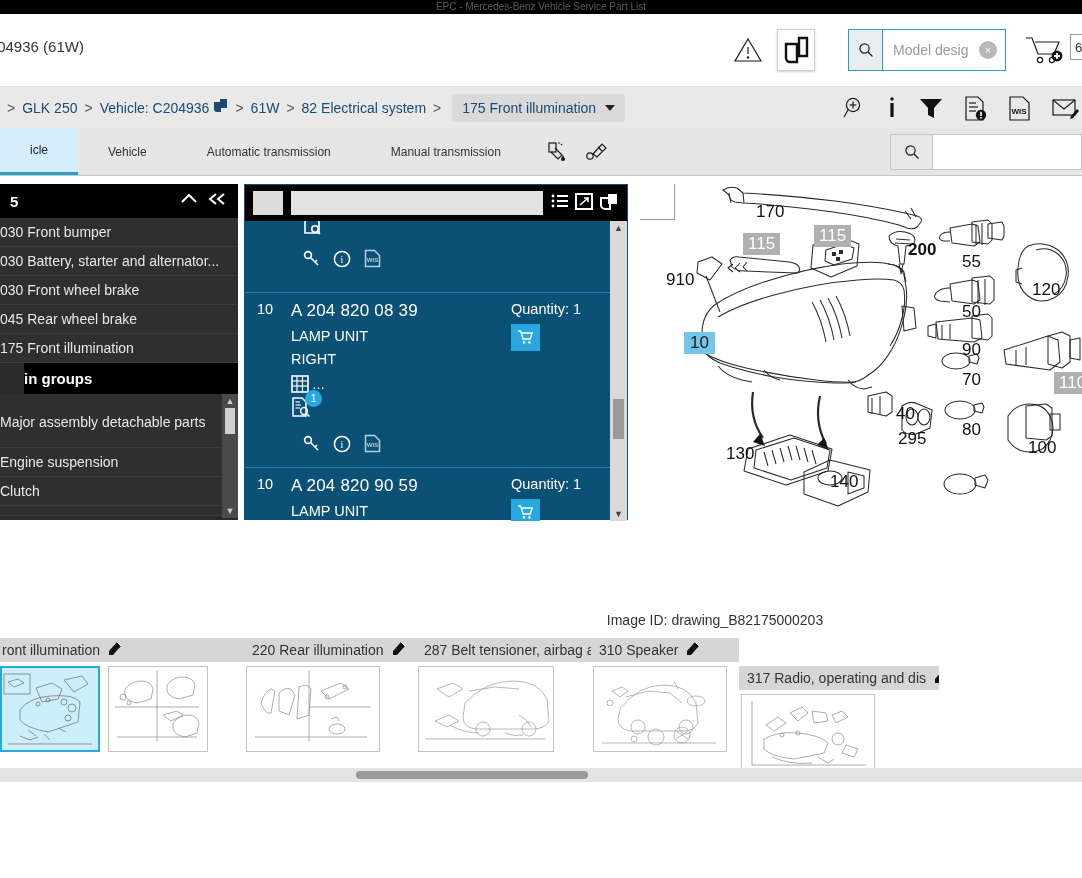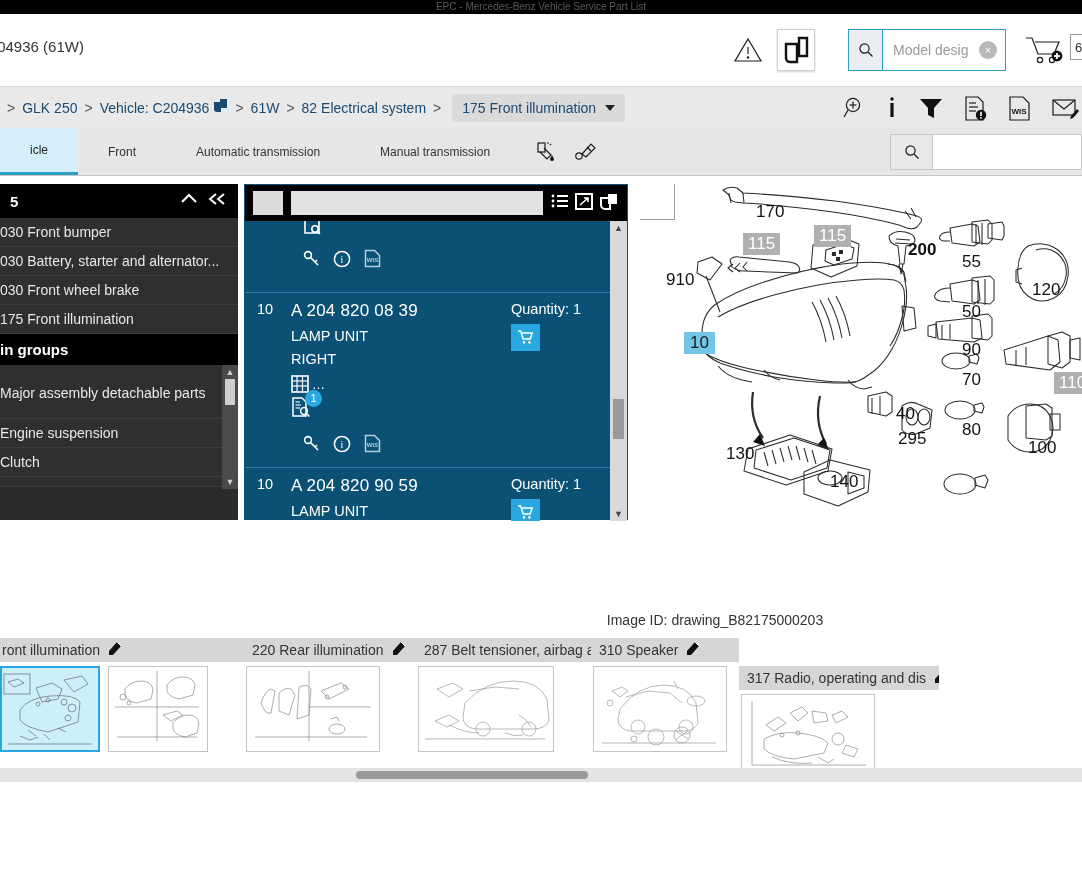--- a/index.html
+++ b/index.html
@@ -131,21 +131,21 @@
   .lp-head .t { font-size: 15px; font-weight: bold; }
   .lp-head .acts { display: flex; align-items: center; gap: 10px; }
   .lp-item {
     height: 29px; display: flex; align-items: center;
     padding-left: 0px; font-size: 14px; color: #e8e8e8;
     border-bottom: 1px solid #3d3d3d; background: #2f2f2f;
     white-space: nowrap; overflow: hidden;
   }
   .lp-sub {
     height: 31px; background: #000; display: flex; align-items: center;
-    font-size: 15px; font-weight: bold; color: #fff;
+    font-size: 15px; font-weight: bold; color: #fff; margin-left: 24px;
   }
   .lp-list { position: relative; height: 124px; overflow: hidden; }
   .lp-li {
     display: flex; align-items: center; padding-left: 0px;
     font-size: 14px; color: #e8e8e8; border-bottom: 1px solid #3d3d3d;
     background: #2f2f2f; line-height: 19px;
   }
   .lp-scroll {
     position: absolute; right: 0; top: 0; width: 16px; height: 124px;
     background: #4a4a4a; display: flex; flex-direction: column;
@@ -369,21 +369,21 @@
         </svg>
       </span>
     </div>
   </div>
 
   <div class="tabrow">
     <div class="tab active">
       <span>icle</span>
     </div>
     <div class="tab">
-      <span>Front</span>
+      <span>Vehicle</span>
     </div>
     <div class="tab">
       <span>Automatic transmission</span>
     </div>
     <div class="tab">
       <span>Manual transmission</span>
     </div>
     <div class="tabicons">
       <span class="ico">
         <svg width="24" height="24" viewBox="0 0 24 24">
@@ -432,20 +432,23 @@
     </div>
 
     <div class="lp-item">
       <span>030 Front bumper</span>
     </div>
     <div class="lp-item">
       <span>030 Battery, starter and alternator...</span>
     </div>
     <div class="lp-item">
       <span>030 Front wheel brake</span>
+    </div>
+    <div class="lp-item">
+      <span>045 Rear wheel brake</span>
     </div>
     <div class="lp-item">
       <span>175 Front illumination</span>
     </div>
 
     <div class="lp-sub">in groups</div>
 
     <div class="lp-list">
       <div class="lp-li" style="height:54px; padding-top:4px;">
         <span>Major assembly detachable parts</span>

